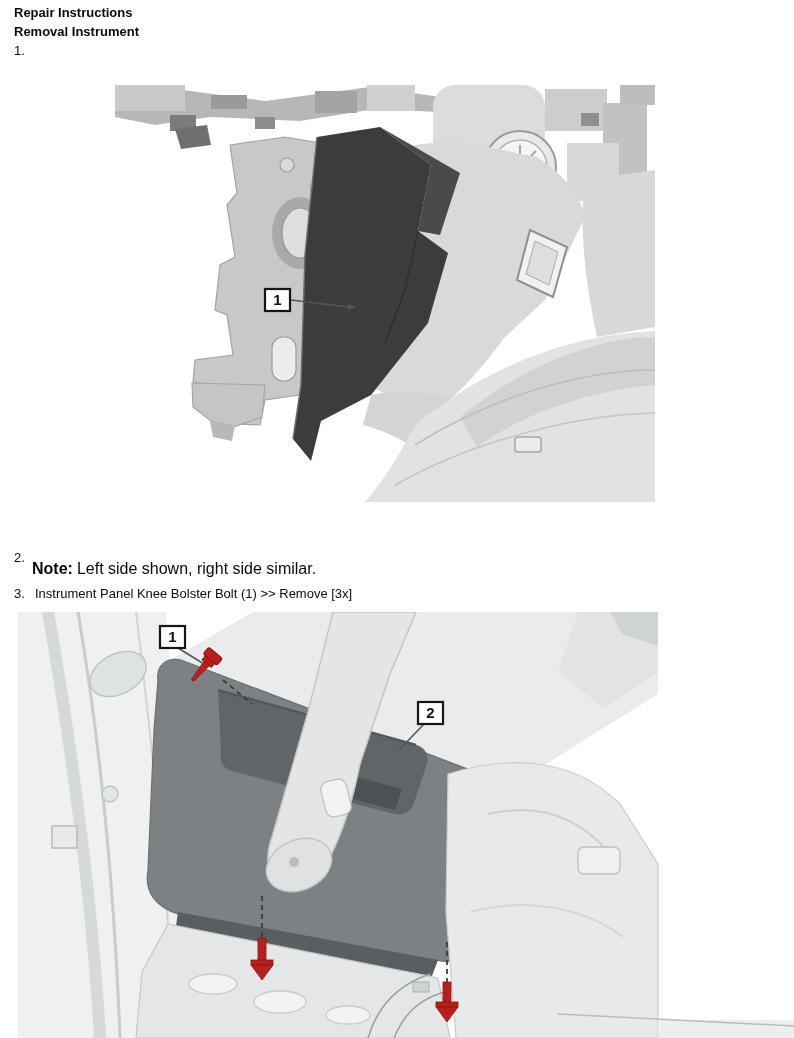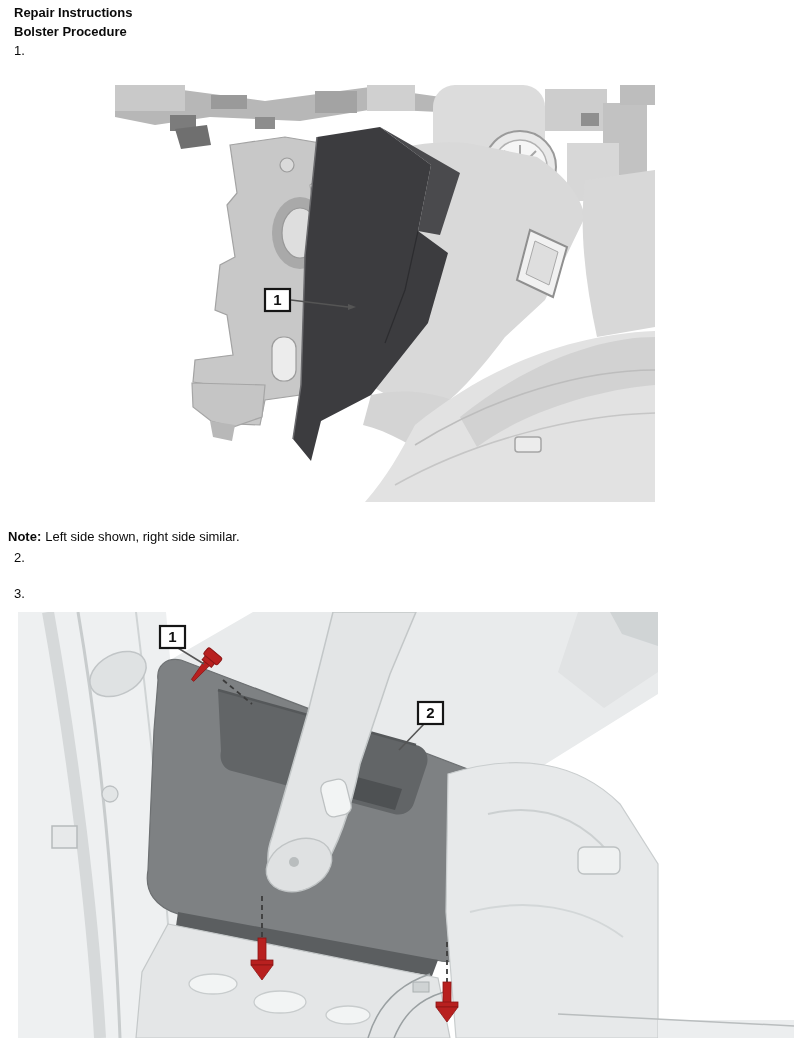--- a/index.html
+++ b/index.html
@@ -16,43 +16,44 @@
     font-size: 13px; font-weight: 700; line-height: 18px;
     white-space: nowrap;
   }
   .step {
     position: absolute; left: 14px; right: 10px;
     font-size: 13px; line-height: 16px;
     display: flex;
   }
   .step .num { width: 21px; flex: 0 0 21px; }
   .note-line {
-    position: absolute; left: 8px;
-    font-size: 13px; line-height: 16px;
+    position: absolute; left: 32px;
+    font-size: 16px; line-height: 16px;
     white-space: nowrap;
+    margin-top: 32px;
   }
   .note-line .bold { font-weight: 700; margin-right: 4px; }
   .figure { position: absolute; }
   svg { display: block; }
   .callout-box { fill: #ffffff; stroke: #161616; stroke-width: 2.2; }
   .callout-text {
     font-family: "Liberation Sans", sans-serif;
     font-size: 15px; font-weight: 700; fill: #111;
     text-anchor: middle;
   }
   .leader { stroke: #555; stroke-width: 1.6; fill: none; }
   .leader-dash { stroke: #3c3c3c; stroke-width: 1.8; fill: none; stroke-dasharray: 5 4; }
 </style>
 </head>
 <body>
 
 <div class="page">
 
   <div class="heading" style="top:4px">Repair Instructions</div>
-  <div class="heading" style="top:23px">Bolster Procedure</div>
+  <div class="heading" style="top:23px">Removal Instrument</div>
 
   <div class="step" style="top:43px">
     <span class="num">1.</span>
   </div>
 
   <div class="figure" style="left:115px; top:85px;">
     <svg width="540" height="417" viewBox="0 0 540 417">
 
       <g>
         <polygon points="0,12 60,4 150,16 255,2 340,14 345,28 260,24 185,36 95,32 40,40 0,32" fill="#b7b7b7"></polygon>
@@ -136,20 +137,21 @@
   <div class="note-line" style="top:529px">
     <span class="bold">Note:</span><span>Left side shown, right side similar.</span>
   </div>
 
   <div class="step" style="top:550px">
     <span class="num">2.</span>
   </div>
 
   <div class="step" style="top:586px">
     <span class="num">3.</span>
+    <span class="txt">Instrument Panel Knee Bolster Bolt (1) &gt;&gt; Remove [3x]</span>
   </div>
 
   <div class="figure" style="left:18px; top:612px;">
     <svg width="776" height="426" viewBox="0 0 776 426">
 
       <g>
         <polygon points="0,0 148,0 185,426 0,426" fill="#eef0f1"></polygon>
         <path d="M30,0 C55,140 75,300 82,426" stroke="#d6d9da" stroke-width="12" fill="none"></path>
         <path d="M60,0 C82,130 96,270 102,426" stroke="#c8cccd" stroke-width="3" fill="none"></path>
         <path d="M118,0 C135,140 150,290 158,426" stroke="#d0d4d5" stroke-width="2" fill="none"></path>

